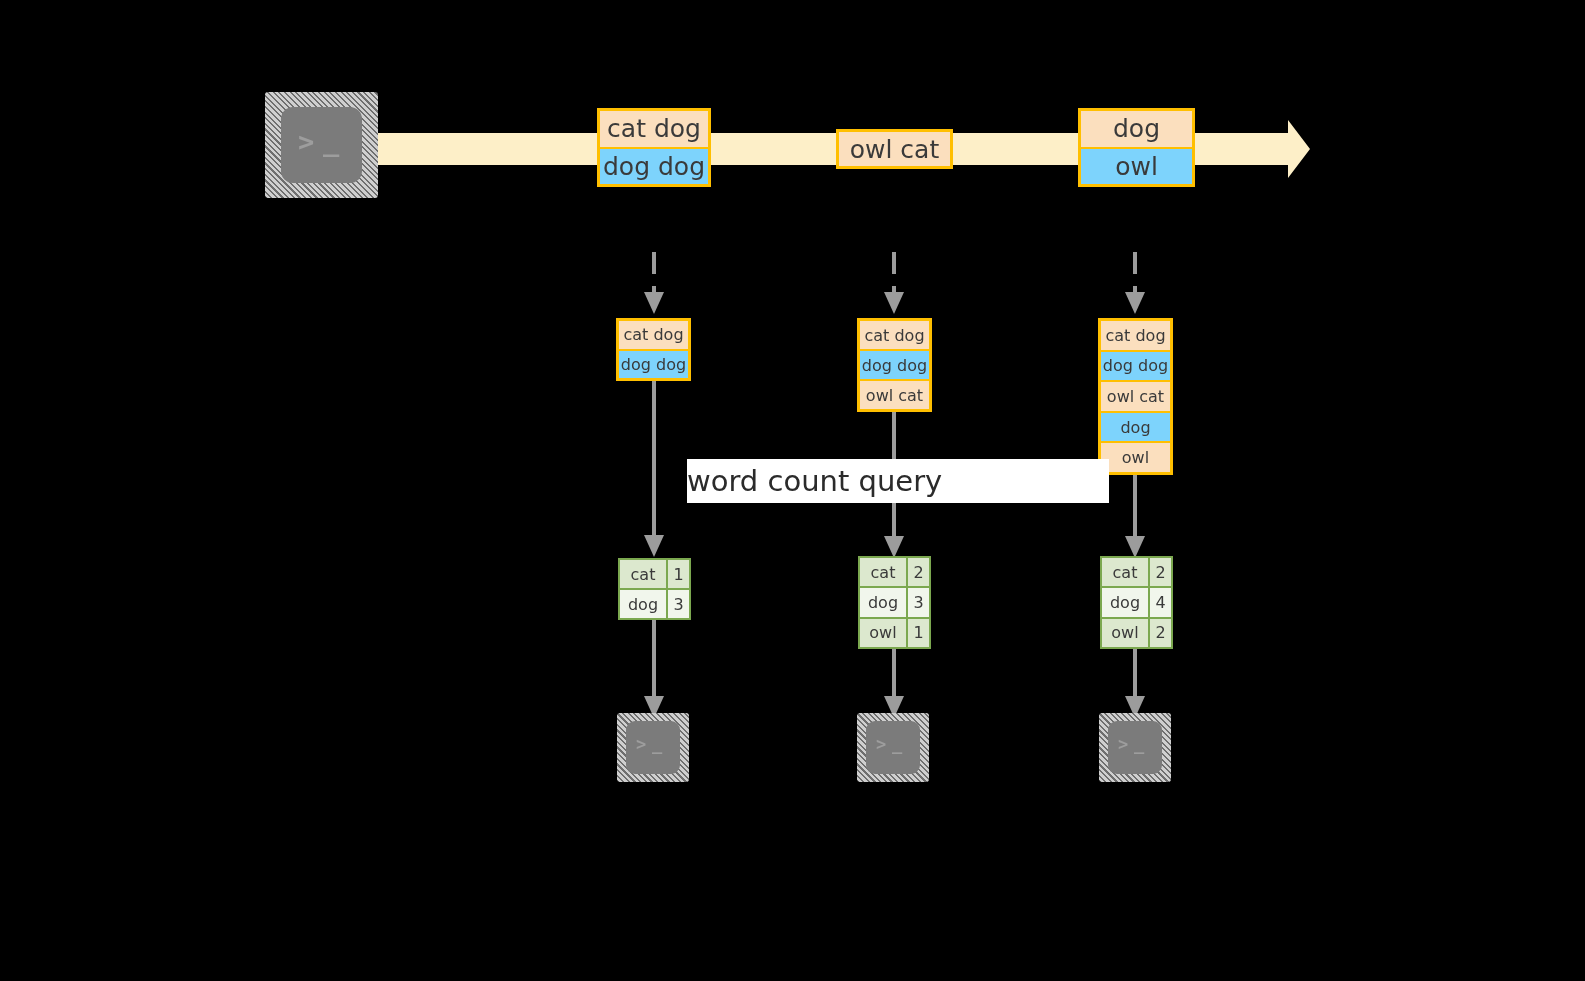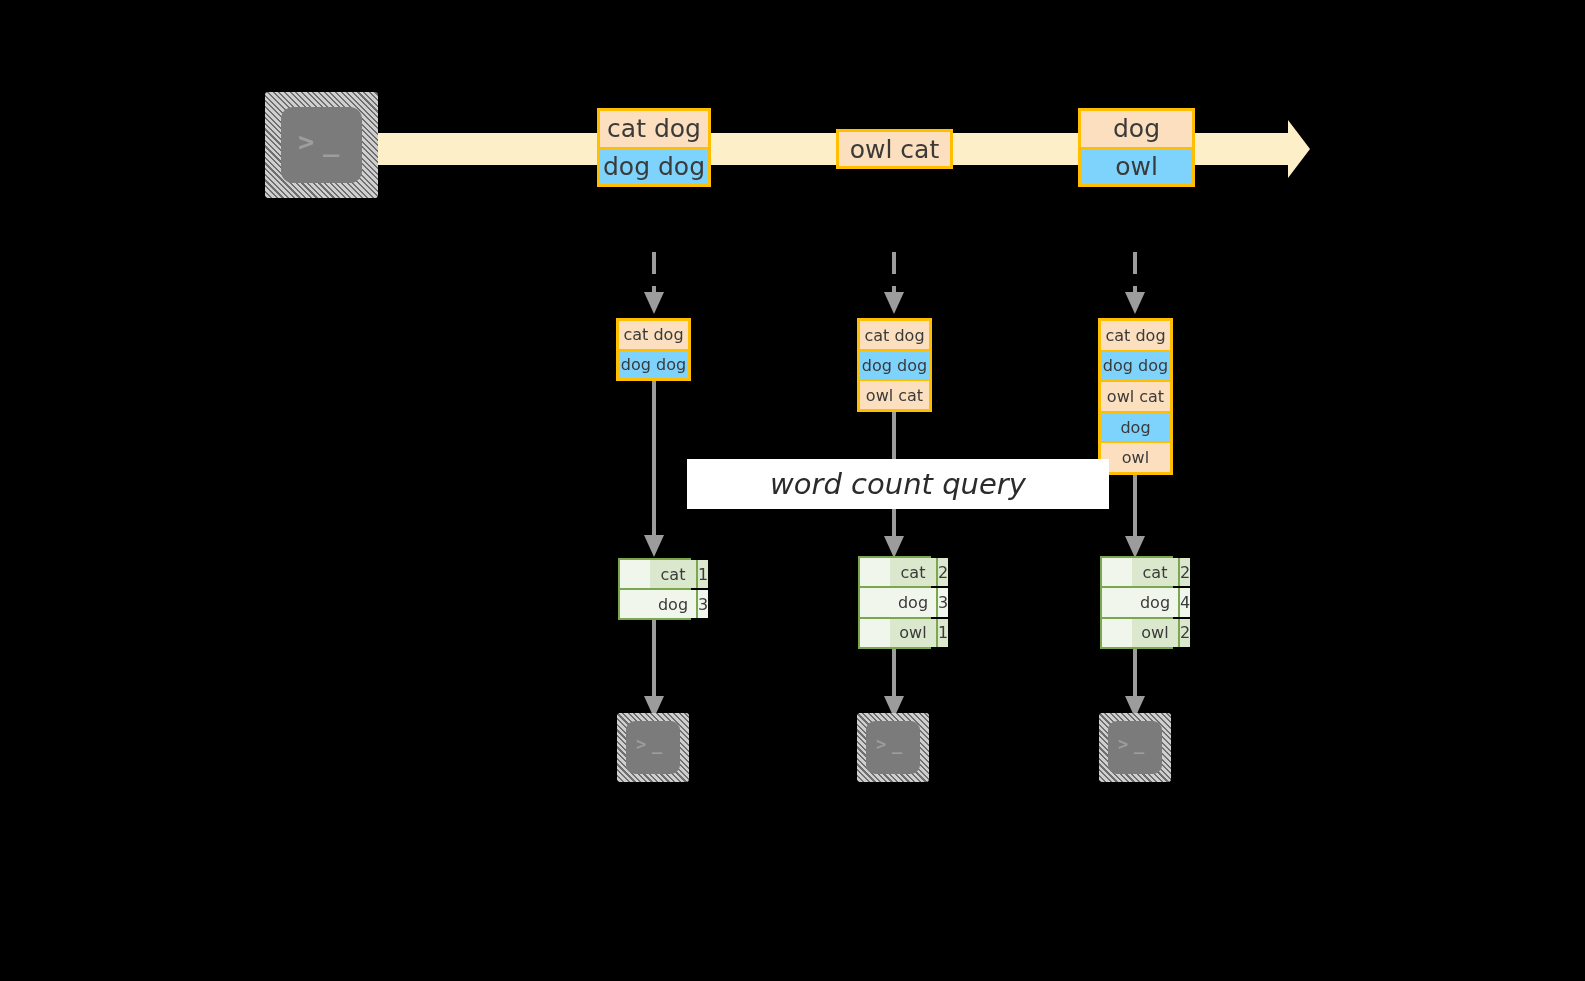--- a/index.html
+++ b/index.html
@@ -87,21 +87,20 @@
     position: absolute;
     box-sizing: border-box;
     border: 2px solid #7BA84F;
     display: flex;
     flex-direction: column;
     background: #F1F6EC;
   }
   .cnt .crow {
     flex: 1 1 auto;
     display: flex;
-    padding-left: 30px;
   }
   .cnt .crow + .crow { border-top: 2px solid #7BA84F; }
   .cnt .cw, .cnt .cc {
     display: flex;
     align-items: center;
     justify-content: center;
     font-size: 16px;
     color: #3a3a3a;
     box-sizing: border-box;
   }
@@ -112,26 +111,24 @@
 
   
   .conn { position: absolute; }
 
   
   .banner {
     position: absolute;
     left: 687px;
     top: 459px;
     width: 422px;
-    height: 50px;
+    height: 44px;
     background: #FFFFFF;
     display: flex;
     align-items: center;
-    justify-content: center;
-    font-style: italic;
   }
   .banner span {
     font-size: 29px;
     color: #2b2b2b;
     white-space: nowrap;
   }
 </style>
 </head>
 <body>
 

